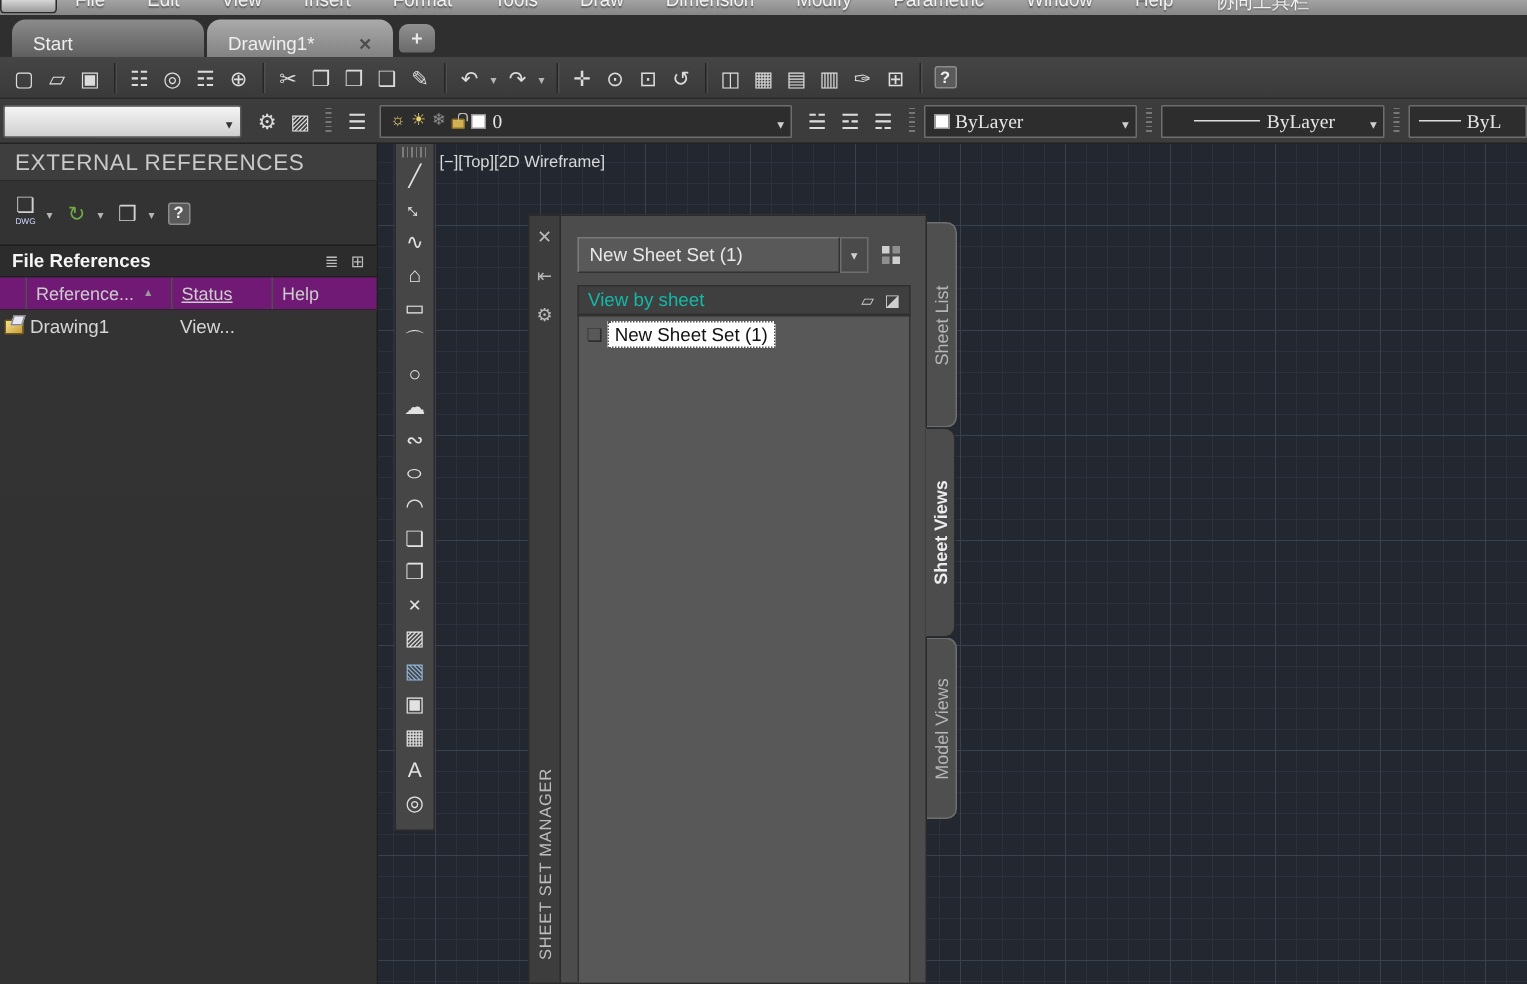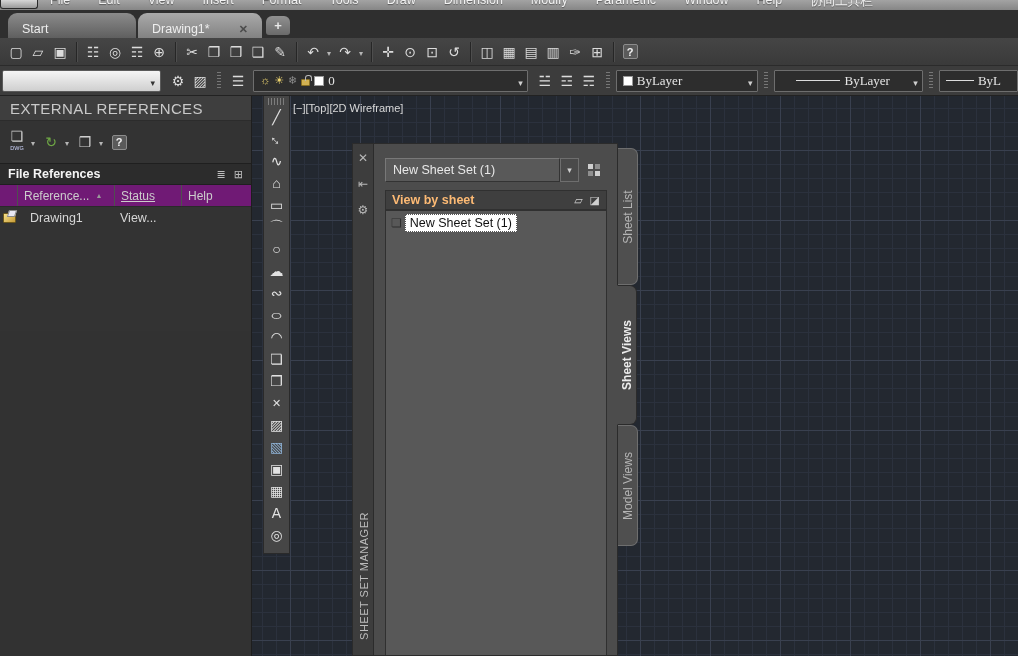--- a/index.html
+++ b/index.html
@@ -121,21 +121,21 @@
   .ssm-combo { position:absolute; left:11px; top:14px; width:175px; height:24px; background:#595959;
     border:1px solid #787878; border-bottom-color:#333; border-right-color:#333;
     color:#e8e8e8; font-size:12.5px; display:flex; align-items:center; padding-left:7px; }
   .ssm-combo-arr { position:absolute; left:186px; top:14px; width:19px; height:24px; background:#4a4a4a;
     border:1px solid #6e6e6e; color:#cfcfcf; font-size:9px; display:flex; align-items:center; justify-content:center; }
   .grid4 { position:absolute; left:214px; top:18px; width:14px; height:14px; }
   .grid4::before { content:""; position:absolute; left:0; top:2px; width:5px; height:5px; background:#cfcfcf;
     box-shadow:7px 0 0 #8f8f8f, 0 7px 0 #8f8f8f, 7px 7px 0 #cfcfcf; }
   .ssm-bar { position:absolute; left:11px; top:46px; width:222px; height:20px; background:#3f3f3f;
     border:1px solid #303030; display:flex; align-items:center; padding:0 6px; }
-  .ssm-bar .t { color:#fdba74; font-size:12.5px; font-weight:bold; }
+  .ssm-bar .t { color:#14b8a6; font-size:12.5px; font-weight:normal; }
   .ssm-bar .icons { margin-left:auto; display:flex; gap:7px; color:#cfcfcf; font-size:11px; }
   .ssm-tree { position:absolute; left:11px; top:66px; width:222px; bottom:0; background:#585858;
     border:1px solid #303030; border-bottom:none; }
   .tree-item { position:absolute; left:2px; top:3px; display:flex; align-items:center; gap:3px; }
   .tree-item .ic { color:#2f2f2f; font-size:12px; padding-left:3px; }
   .tree-item .lbl { background:#fff; color:#111; font-size:12.5px; padding:1px 4px; border:1px dotted #555; }
   .ssm-tabs { position:absolute; left:266px; top:0; width:20px; height:513px; }
   .ssm-tab { position:absolute; left:0; width:20px; background:#4f4f4f; border:1px solid #6e6e6e;
     border-left:none; border-radius:0 7px 7px 0; }
   .ssm-tab .vtext { color:#b5b5b5; font-size:12px; }
@@ -359,21 +359,21 @@
       <div class="cell c0"></div>
       <div class="cell c1">
         <span>Reference...</span>
         <span class="sort">▲</span>
       </div>
       <div class="cell c2">Status</div>
       <div class="cell c3">Help</div>
     </div>
     <div class="grid-row">
       <span class="file-ico"></span>
-      <span style="width:98px; padding-left:14px">Drawing1</span>
+      <span style="width:98px; padding-left:4px">Drawing1</span>
       <span style="width:67px; padding-left:6px">View...</span>
       <span></span>
     </div>
     <div class="xref-list"></div>
 
   </div>
 
   <div class="drawtb">
     <div class="grip"></div>
     <span style="display:contents">

